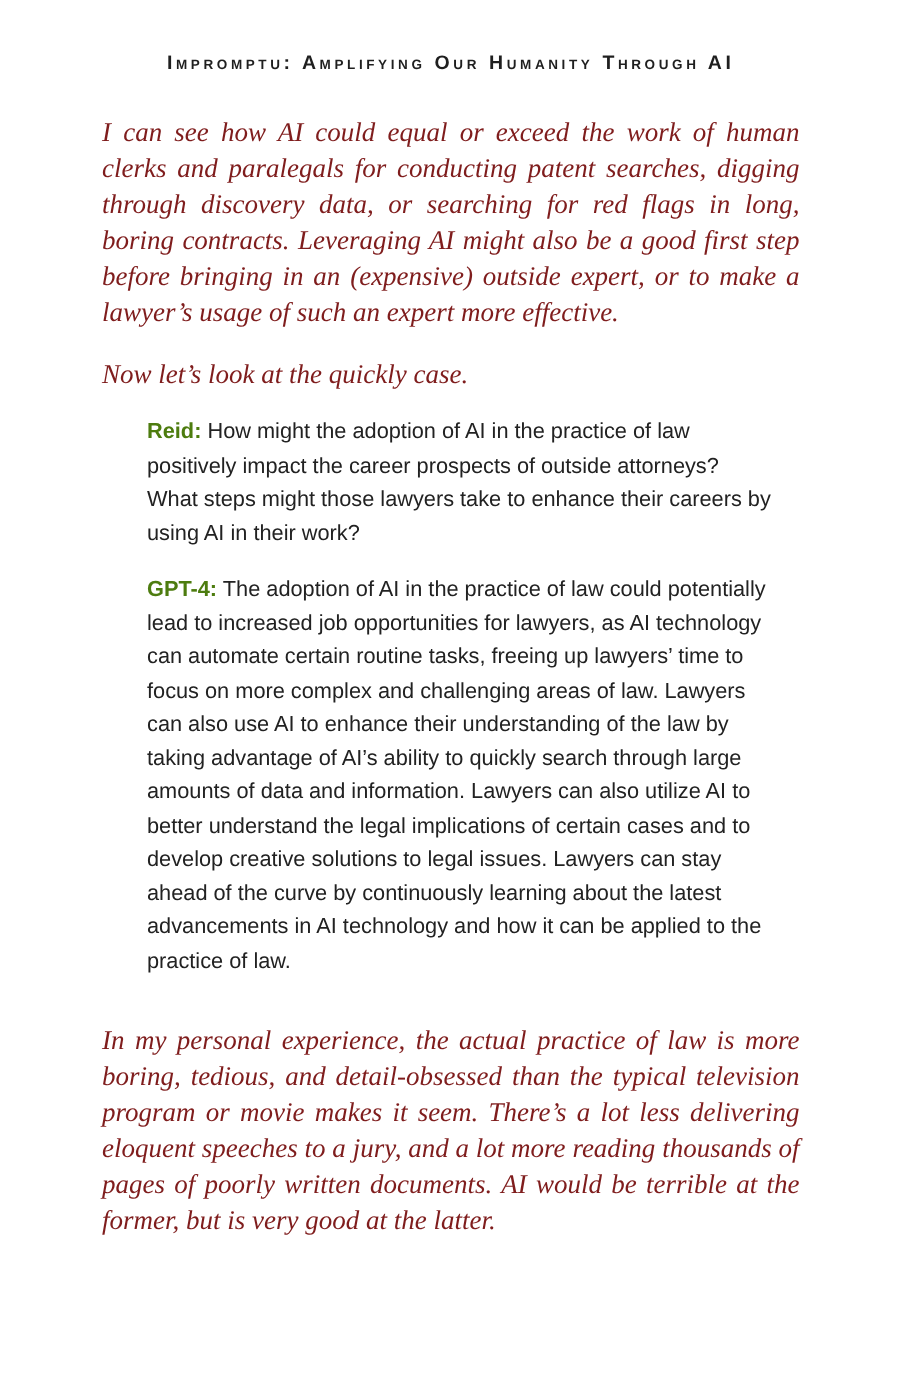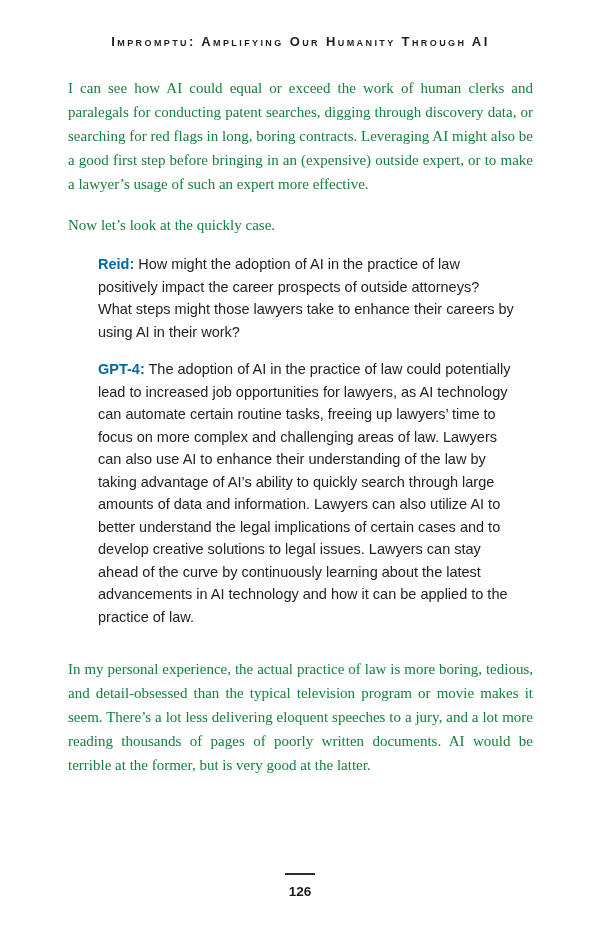--- a/index.html
+++ b/index.html
@@ -27,41 +27,42 @@
     font-weight: 600;
     font-size: 13px;
     letter-spacing: 2.4px;
     text-align: center;
     color: #1f1f1f;
     margin: 0 0 27px 0;
     white-space: nowrap;
   }
   .body-para {
     font-family: "Liberation Serif", "DejaVu Serif", serif;
-    font-size: 15px;
+    font-size: 18px;
     line-height: 24px;
     text-align: justify;
-    color: #15803d;
+    color: #7f1d1d;
     margin: 0 0 17px 0;
+    font-style: italic;
   }
   .body-para.transition {
     text-align: left;
     margin-bottom: 16px;
   }
   .dialogue-block {
     font-family: "Liberation Sans", "DejaVu Sans", sans-serif;
     font-size: 14.5px;
     line-height: 22.5px;
     text-align: left;
     color: #222222;
     margin: 0 18px 15px 30px;
   }
   .dialogue-block .speaker {
     font-weight: bold;
-    color: #0369a1;
+    color: #4d7c0f;
   }
   .closing-para {
     margin-top: 29px;
   }
   .footer {
     position: absolute;
     left: 0;
     right: 0;
     bottom: 28px;
     text-align: center;
@@ -96,18 +97,14 @@
     <span>How might the adoption of AI in the practice of law positively impact the career prospects of outside attorneys? What steps might those lawyers take to enhance their careers by using AI in their work?</span>
   </div>
 
   <div class="dialogue-block">
     <span class="speaker">GPT-4:</span>
     <span>The adoption of AI in the practice of law could potentially lead to increased job opportunities for lawyers, as AI technology can automate certain routine tasks, freeing up lawyers’ time to focus on more complex and challenging areas of law. Lawyers can also use AI to enhance their understanding of the law by taking advantage of AI’s ability to quickly search through large amounts of data and information. Lawyers can also utilize AI to better understand the legal implications of certain cases and to develop creative solutions to legal issues. Lawyers can stay ahead of the curve by continuously learning about the latest advancements in AI technology and how it can be applied to the practice of law.</span>
   </div>
 
   <p class="body-para closing-para">In my personal experience, the actual practice of law is more boring, tedious, and detail-obsessed than the typical television program or movie makes it seem. There’s a lot less delivering eloquent speeches to a jury, and a lot more reading thousands of pages of poorly written documents. AI would be terrible at the former, but is very good at the latter.</p>
 
-  <div class="footer">
-    <span class="footer-rule"></span>
-    <div class="page-number">126</div>
-  </div>
 
 </div>
 
 </body></html>

